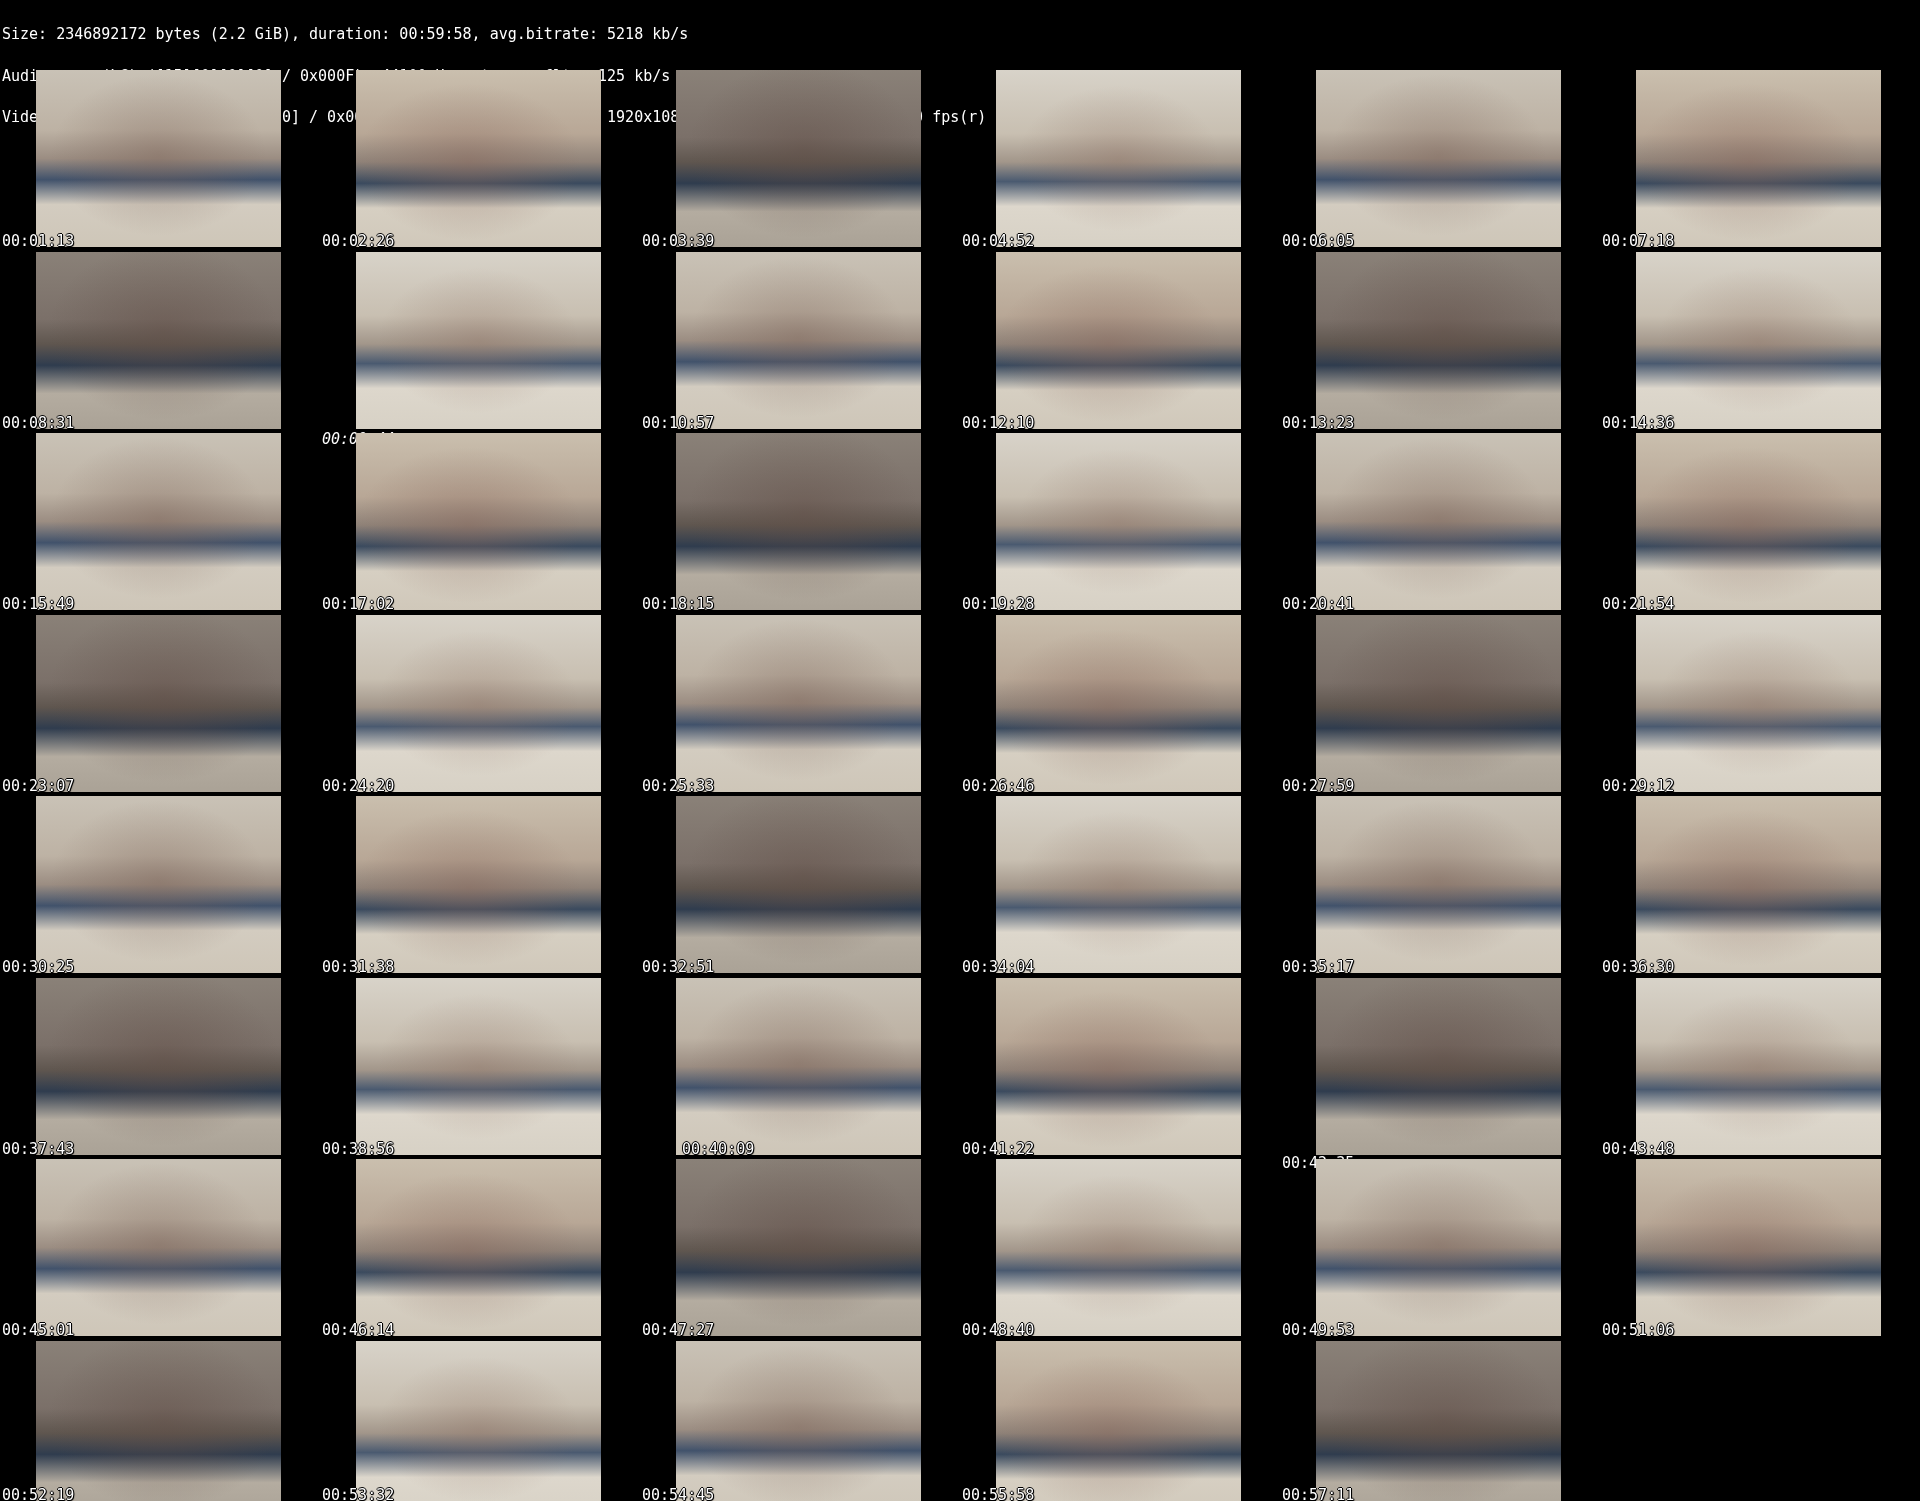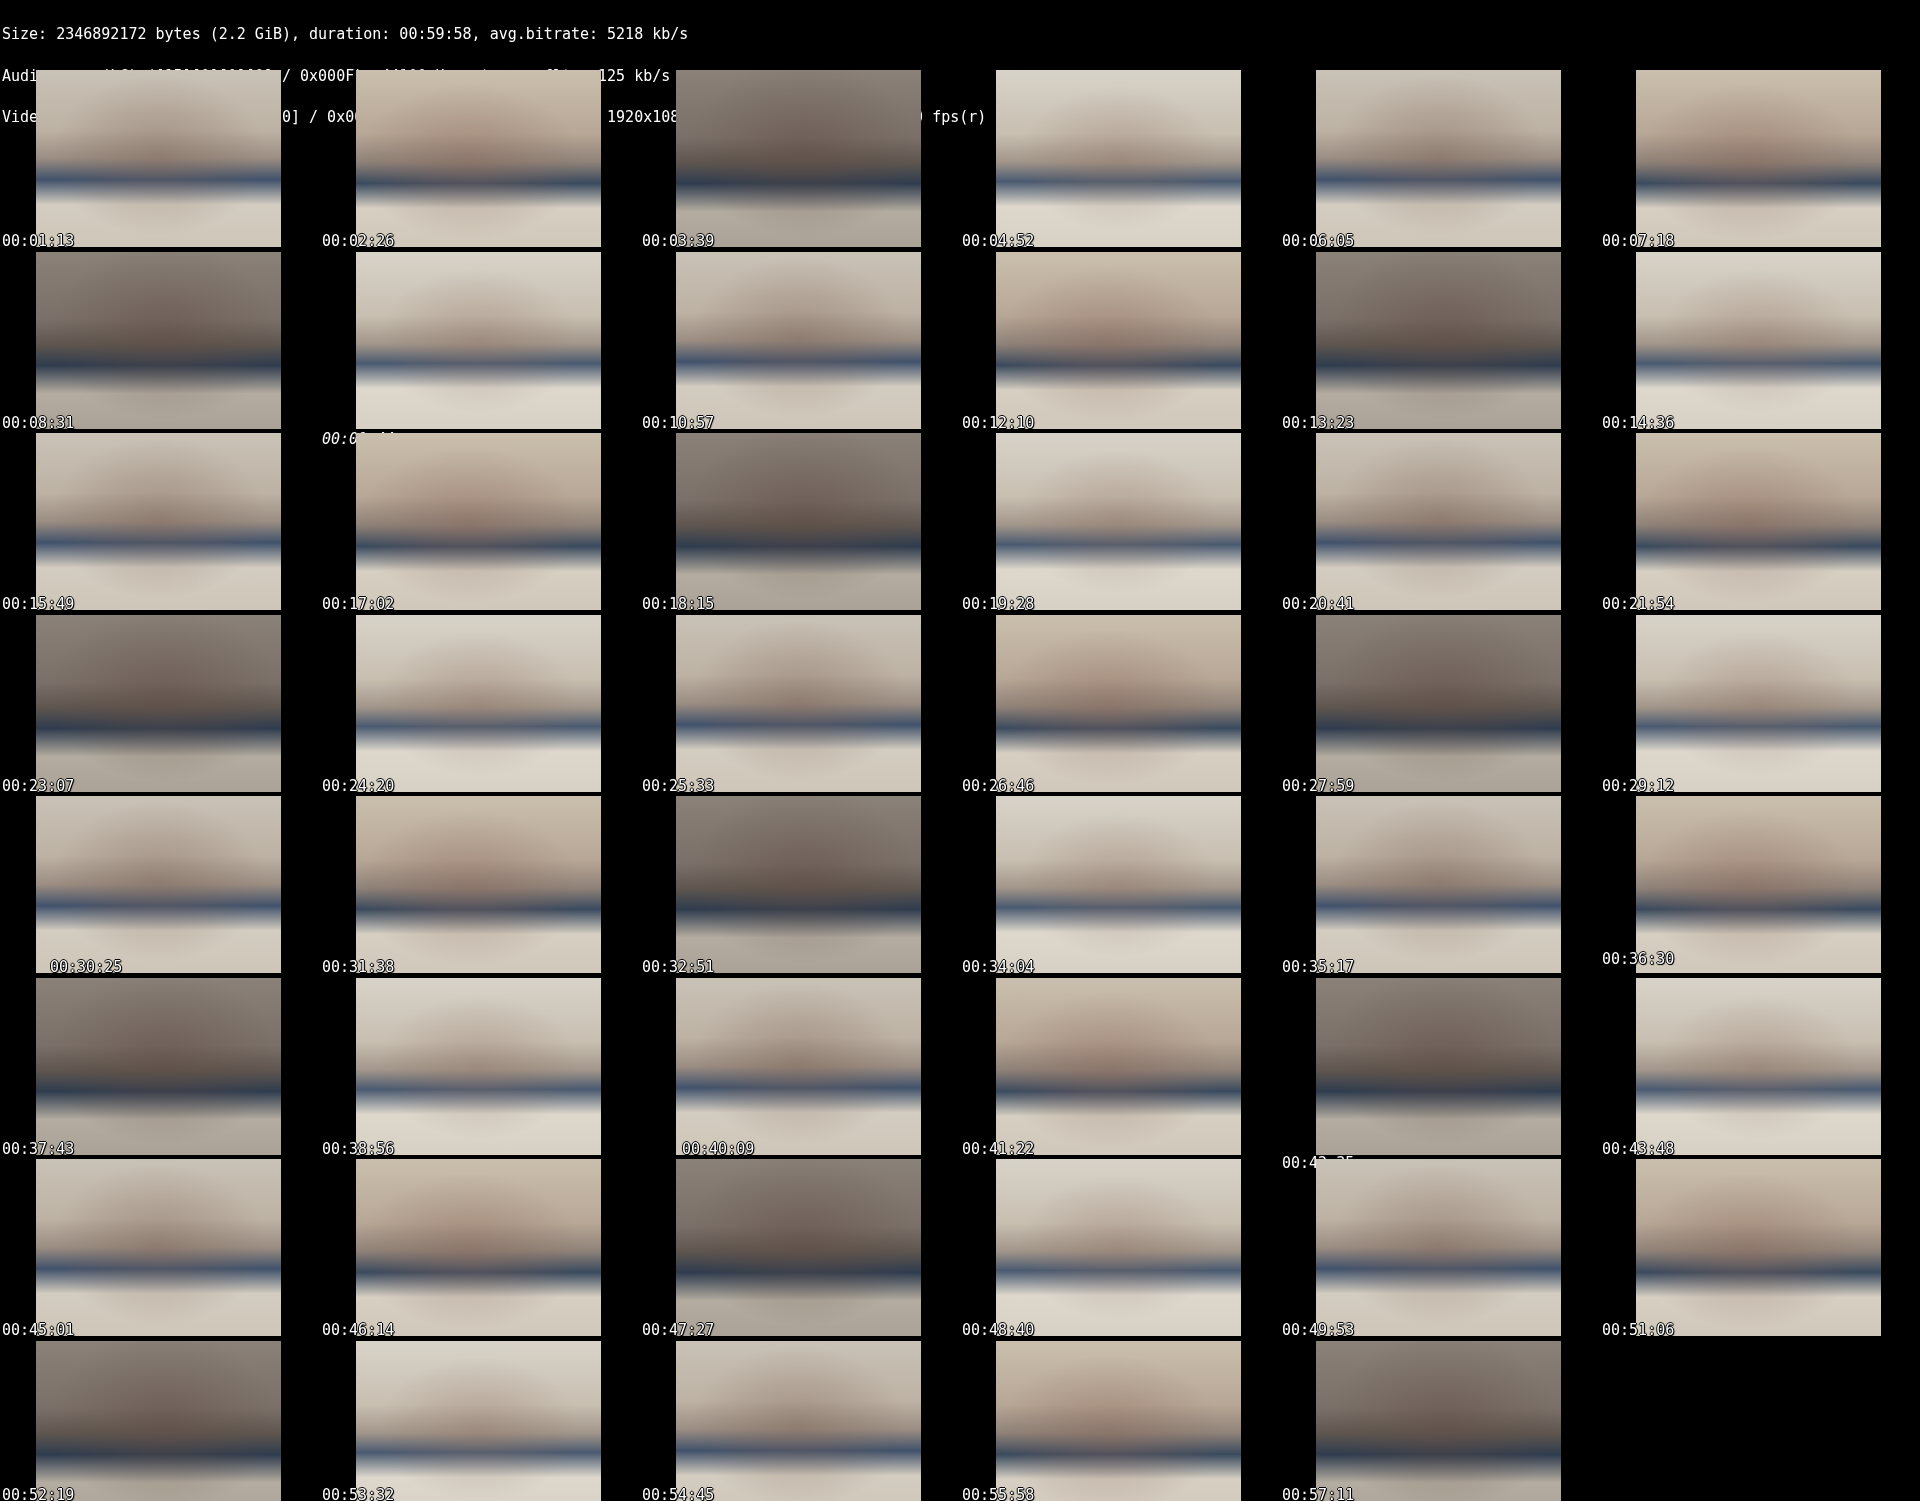--- a/index.html
+++ b/index.html
@@ -161,41 +161,41 @@
       <div class="cell" style="left: 1316px; top: 615px;">
         <div class="thumb v2"></div>
         <span class="ts" style="top: 164px;">00:27:59</span>
       </div>
       <div class="cell" style="left: 1636px; top: 615px;">
         <div class="thumb v3"></div>
         <span class="ts" style="top: 164px;">00:29:12</span>
       </div>
       <div class="cell" style="left: 36px; top: 796px;">
         <div class="thumb v0"></div>
-        <span class="ts" style="top: 164px; margin-left: 48px;">00:30:25</span>
+        <span class="ts" style="top: 164px;">00:30:25</span>
       </div>
       <div class="cell" style="left: 356px; top: 796px;">
         <div class="thumb v1"></div>
         <span class="ts" style="top: 164px;">00:31:38</span>
       </div>
       <div class="cell" style="left: 676px; top: 796px;">
         <div class="thumb v2"></div>
         <span class="ts" style="top: 164px;">00:32:51</span>
       </div>
       <div class="cell" style="left: 996px; top: 796px;">
         <div class="thumb v3"></div>
         <span class="ts" style="top: 164px;">00:34:04</span>
       </div>
       <div class="cell" style="left: 1316px; top: 796px;">
         <div class="thumb v0"></div>
         <span class="ts" style="top: 164px;">00:35:17</span>
       </div>
       <div class="cell" style="left: 1636px; top: 796px;">
         <div class="thumb v1"></div>
-        <span class="ts" style="top: 156px;">00:36:30</span>
+        <span class="ts" style="top: 164px;">00:36:30</span>
       </div>
       <div class="cell" style="left: 36px; top: 978px;">
         <div class="thumb v2"></div>
         <span class="ts" style="top: 164px;">00:37:43</span>
       </div>
       <div class="cell" style="left: 356px; top: 978px;">
         <div class="thumb v3"></div>
         <span class="ts" style="top: 164px;">00:38:56</span>
       </div>
       <div class="cell" style="left: 676px; top: 978px;">

